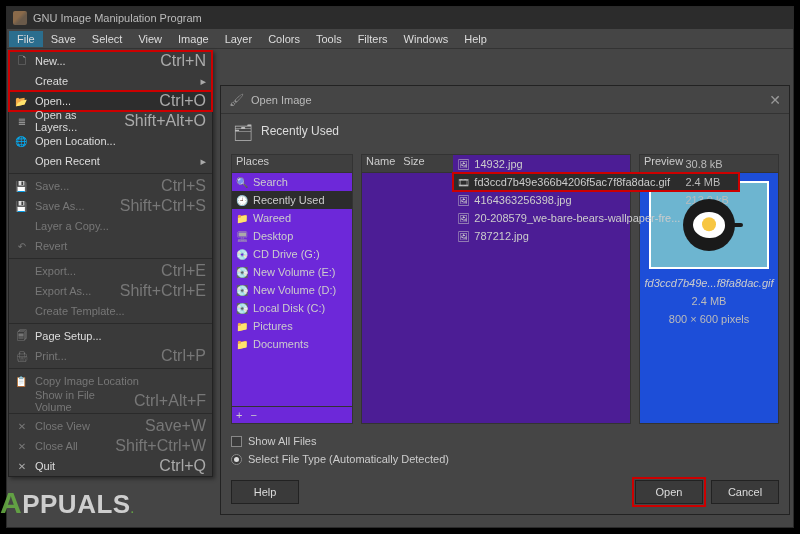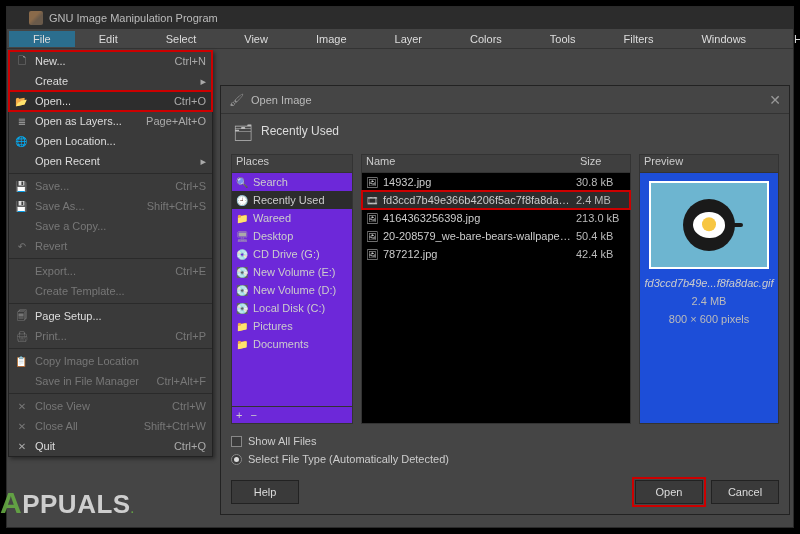--- a/index.html
+++ b/index.html
@@ -1,29 +1,29 @@
 <!DOCTYPE html>
 <html><head>
 <meta charset="utf-8">
 <style>
 *{box-sizing:border-box;margin:0;padding:0;font-family:"Segoe UI",Arial,sans-serif;font-size:11px;color:#ccc;user-select:none}
 body{background:#000;width:800px;height:534px;overflow:hidden}
 .app{position:absolute;left:6px;top:6px;right:6px;bottom:6px;background:#454545;border:1px solid #2a2a2a}
-.titlebar{height:22px;background:#2c2c2c;display:flex;align-items:center;padding:0 22px;gap:6px}
+.titlebar{height:22px;background:#2c2c2c;display:flex;align-items:center;padding:0 6px;gap:6px}
 .titlebar .logo{width:14px;height:14px;background:linear-gradient(135deg,#8a6a4a 40%,#6a5a4a 60%);border-radius:2px}
 .titlebar .title{color:#bbb;font-size:11px}
 .menubar{height:20px;background:#454545;border-bottom:1px solid #333;display:flex;align-items:center;padding:0 2px}
-.menubar .mi{padding:2px 24px;color:#ddd;font-size:11px}
+.menubar .mi{padding:2px 8px;color:#ddd;font-size:11px}
 .menubar .mi.active{background:#2b6e8e}
 .filemenu{position:absolute;left:1px;top:43px;width:205px;background:#3a3a3a;border:1px solid #222;z-index:5;box-shadow:2px 2px 4px rgba(0,0,0,.4)}
 .filemenu .row{display:flex;align-items:center;height:20px;padding:0 6px;gap:6px;position:relative}
 .filemenu .row.hl{outline:2px solid #c00;outline-offset:-1px;background:#2d2d2d}
 .filemenu .ic{width:14px;height:14px;display:flex;align-items:center;justify-content:center;color:#aaa;font-size:10px}
 .filemenu .lbl{flex:1;color:#ddd}
-.filemenu .sc{color:#aaa;font-size:11px}
+.filemenu .sc{color:#aaa;font-size:16px}
 .filemenu .arrow{width:8px;text-align:right;color:#aaa}
 .filemenu .sep{height:1px;background:#2a2a2a;margin:2px 0}
 .filemenu .dis .lbl,.filemenu .dis .sc,.filemenu .dis .ic{color:#777}
 .filemenu-tophl{position:absolute;left:1px;top:43px;width:205px;height:42px;border:2px solid #c00;z-index:6;pointer-events:none}
 .dialog{position:absolute;left:213px;top:78px;width:570px;height:430px;background:#454545;border:1px solid #222;display:flex;flex-direction:column}
 .dlg-title{height:28px;display:flex;align-items:center;padding:0 8px;border-bottom:1px solid #333}
 .dlg-title .ic{width:16px;height:14px;margin-right:6px;color:#999;font-size:12px}
 .dlg-title .ttl{color:#bbb}
 .dlg-title .x{margin-left:auto;color:#999;font-size:14px}
 .dlg-crumb{height:34px;display:flex;align-items:center;padding:0 12px;gap:10px}
@@ -31,21 +31,21 @@
 .dlg-crumb .txt{color:#ddd;font-size:12px;font-weight:500}
 .dlg-body{flex:1;display:flex;padding:6px 10px;gap:8px;min-height:0}
 .places{width:122px;display:flex;flex-direction:column;border:1px solid #333;background:#6d28d9}
 .places .hdr{height:18px;padding:0 4px;background:#3f3f3f;border-bottom:1px solid #333;color:#ccc}
 .places .item{display:flex;align-items:center;height:18px;padding:0 4px;gap:5px}
 .places .item.sel{background:#2c2c2c}
 .places .pic{width:12px;font-size:10px;color:#aaa;text-align:center;flex:0 0 12px}
 .places .plbl{flex:1;white-space:nowrap;overflow:hidden;text-overflow:ellipsis}
 .places .spacer{flex:1}
 .places .btm{display:flex;align-items:center;gap:8px;padding:2px 4px;border-top:1px solid #333;color:#ccc;font-size:14px}
-.filelist{flex:1;display:flex;flex-direction:column;border:1px solid #333;background:#000000;min-width:0}
+.filelist{flex:1;display:flex;flex-direction:row;border:1px solid #333;background:#4c1d95;min-width:0}
 .filelist .hdr{display:flex;height:18px;background:#3f3f3f;border-bottom:1px solid #333}
 .filelist .hdr .c1{flex:1;padding:0 4px}
 .filelist .hdr .c2{width:54px;padding:0 4px;text-align:left}
 .filelist .frow{display:flex;align-items:center;height:18px;padding:0 4px;gap:5px;position:relative}
 .filelist .frow.sel{background:#2c2c2c;outline:2px solid #c00;outline-offset:-1px}
 .filelist .fic{width:12px;font-size:10px;text-align:center;flex:0 0 12px}
 .filelist .fname{flex:1;white-space:nowrap;overflow:hidden;text-overflow:ellipsis}
 .filelist .fsize{width:50px;text-align:left;color:#bbb}
 .preview{width:140px;border:1px solid #333;background:#1d4ed8;display:flex;flex-direction:column}
 .preview .hdr{height:18px;padding:0 4px;background:#3f3f3f;border-bottom:1px solid #333}
@@ -74,21 +74,21 @@
 
 <div class="app">
 
   <div class="titlebar">
     <div class="logo"></div>
     <div class="title">GNU Image Manipulation Program</div>
   </div>
 
   <div class="menubar">
     <div class="mi active">File</div>
-    <div class="mi">Edit</div>
+    <div class="mi">Save</div>
     <div class="mi">Select</div>
     <div class="mi">View</div>
     <div class="mi">Image</div>
     <div class="mi">Layer</div>
     <div class="mi">Colors</div>
     <div class="mi">Tools</div>
     <div class="mi">Filters</div>
     <div class="mi">Windows</div>
     <div class="mi">Help</div>
   </div>
@@ -105,21 +105,21 @@
         <span class="arrow">▸</span>
       </div>
     <div class="row hl">
         <span class="ic">📂</span>
         <span class="lbl">Open...</span>
         <span class="sc">Ctrl+O</span>
       </div>
     <div class="row">
         <span class="ic">≣</span>
         <span class="lbl">Open as Layers...</span>
-        <span class="sc">Page+Alt+O</span>
+        <span class="sc">Shift+Alt+O</span>
       </div>
     <div class="row">
         <span class="ic">🌐</span>
         <span class="lbl">Open Location...</span>
       </div>
     <div class="row">
         <span class="ic"></span>
         <span class="lbl">Open Recent</span>
         <span class="arrow">▸</span>
       </div>
@@ -129,31 +129,36 @@
         <span class="lbl">Save...</span>
         <span class="sc">Ctrl+S</span>
       </div>
     <div class="row dis">
         <span class="ic">💾</span>
         <span class="lbl">Save As...</span>
         <span class="sc">Shift+Ctrl+S</span>
       </div>
     <div class="row dis">
         <span class="ic"></span>
-        <span class="lbl">Save a Copy...</span>
+        <span class="lbl">Layer a Copy...</span>
       </div>
     <div class="row dis">
         <span class="ic">↶</span>
         <span class="lbl">Revert</span>
       </div>
     <div class="sep"></div>
     <div class="row dis">
         <span class="ic"></span>
         <span class="lbl">Export...</span>
         <span class="sc">Ctrl+E</span>
+      </div>
+    <div class="row dis">
+        <span class="ic"></span>
+        <span class="lbl">Export As...</span>
+        <span class="sc">Shift+Ctrl+E</span>
       </div>
     <div class="row dis">
         <span class="ic"></span>
         <span class="lbl">Create Template...</span>
       </div>
     <div class="sep"></div>
     <div class="row">
         <span class="ic">🗐</span>
         <span class="lbl">Page Setup...</span>
       </div>
@@ -162,28 +167,28 @@
         <span class="lbl">Print...</span>
         <span class="sc">Ctrl+P</span>
       </div>
     <div class="sep"></div>
     <div class="row dis">
         <span class="ic">📋</span>
         <span class="lbl">Copy Image Location</span>
       </div>
     <div class="row dis">
         <span class="ic"></span>
-        <span class="lbl">Save in File Manager</span>
+        <span class="lbl">Show in File Volume</span>
         <span class="sc">Ctrl+Alt+F</span>
       </div>
     <div class="sep"></div>
     <div class="row dis">
         <span class="ic">✕</span>
         <span class="lbl">Close View</span>
-        <span class="sc">Ctrl+W</span>
+        <span class="sc">Save+W</span>
       </div>
     <div class="row dis">
         <span class="ic">✕</span>
         <span class="lbl">Close All</span>
         <span class="sc">Shift+Ctrl+W</span>
       </div>
     <div class="row">
         <span class="ic">✕</span>
         <span class="lbl">Quit</span>
         <span class="sc">Ctrl+Q</span>

